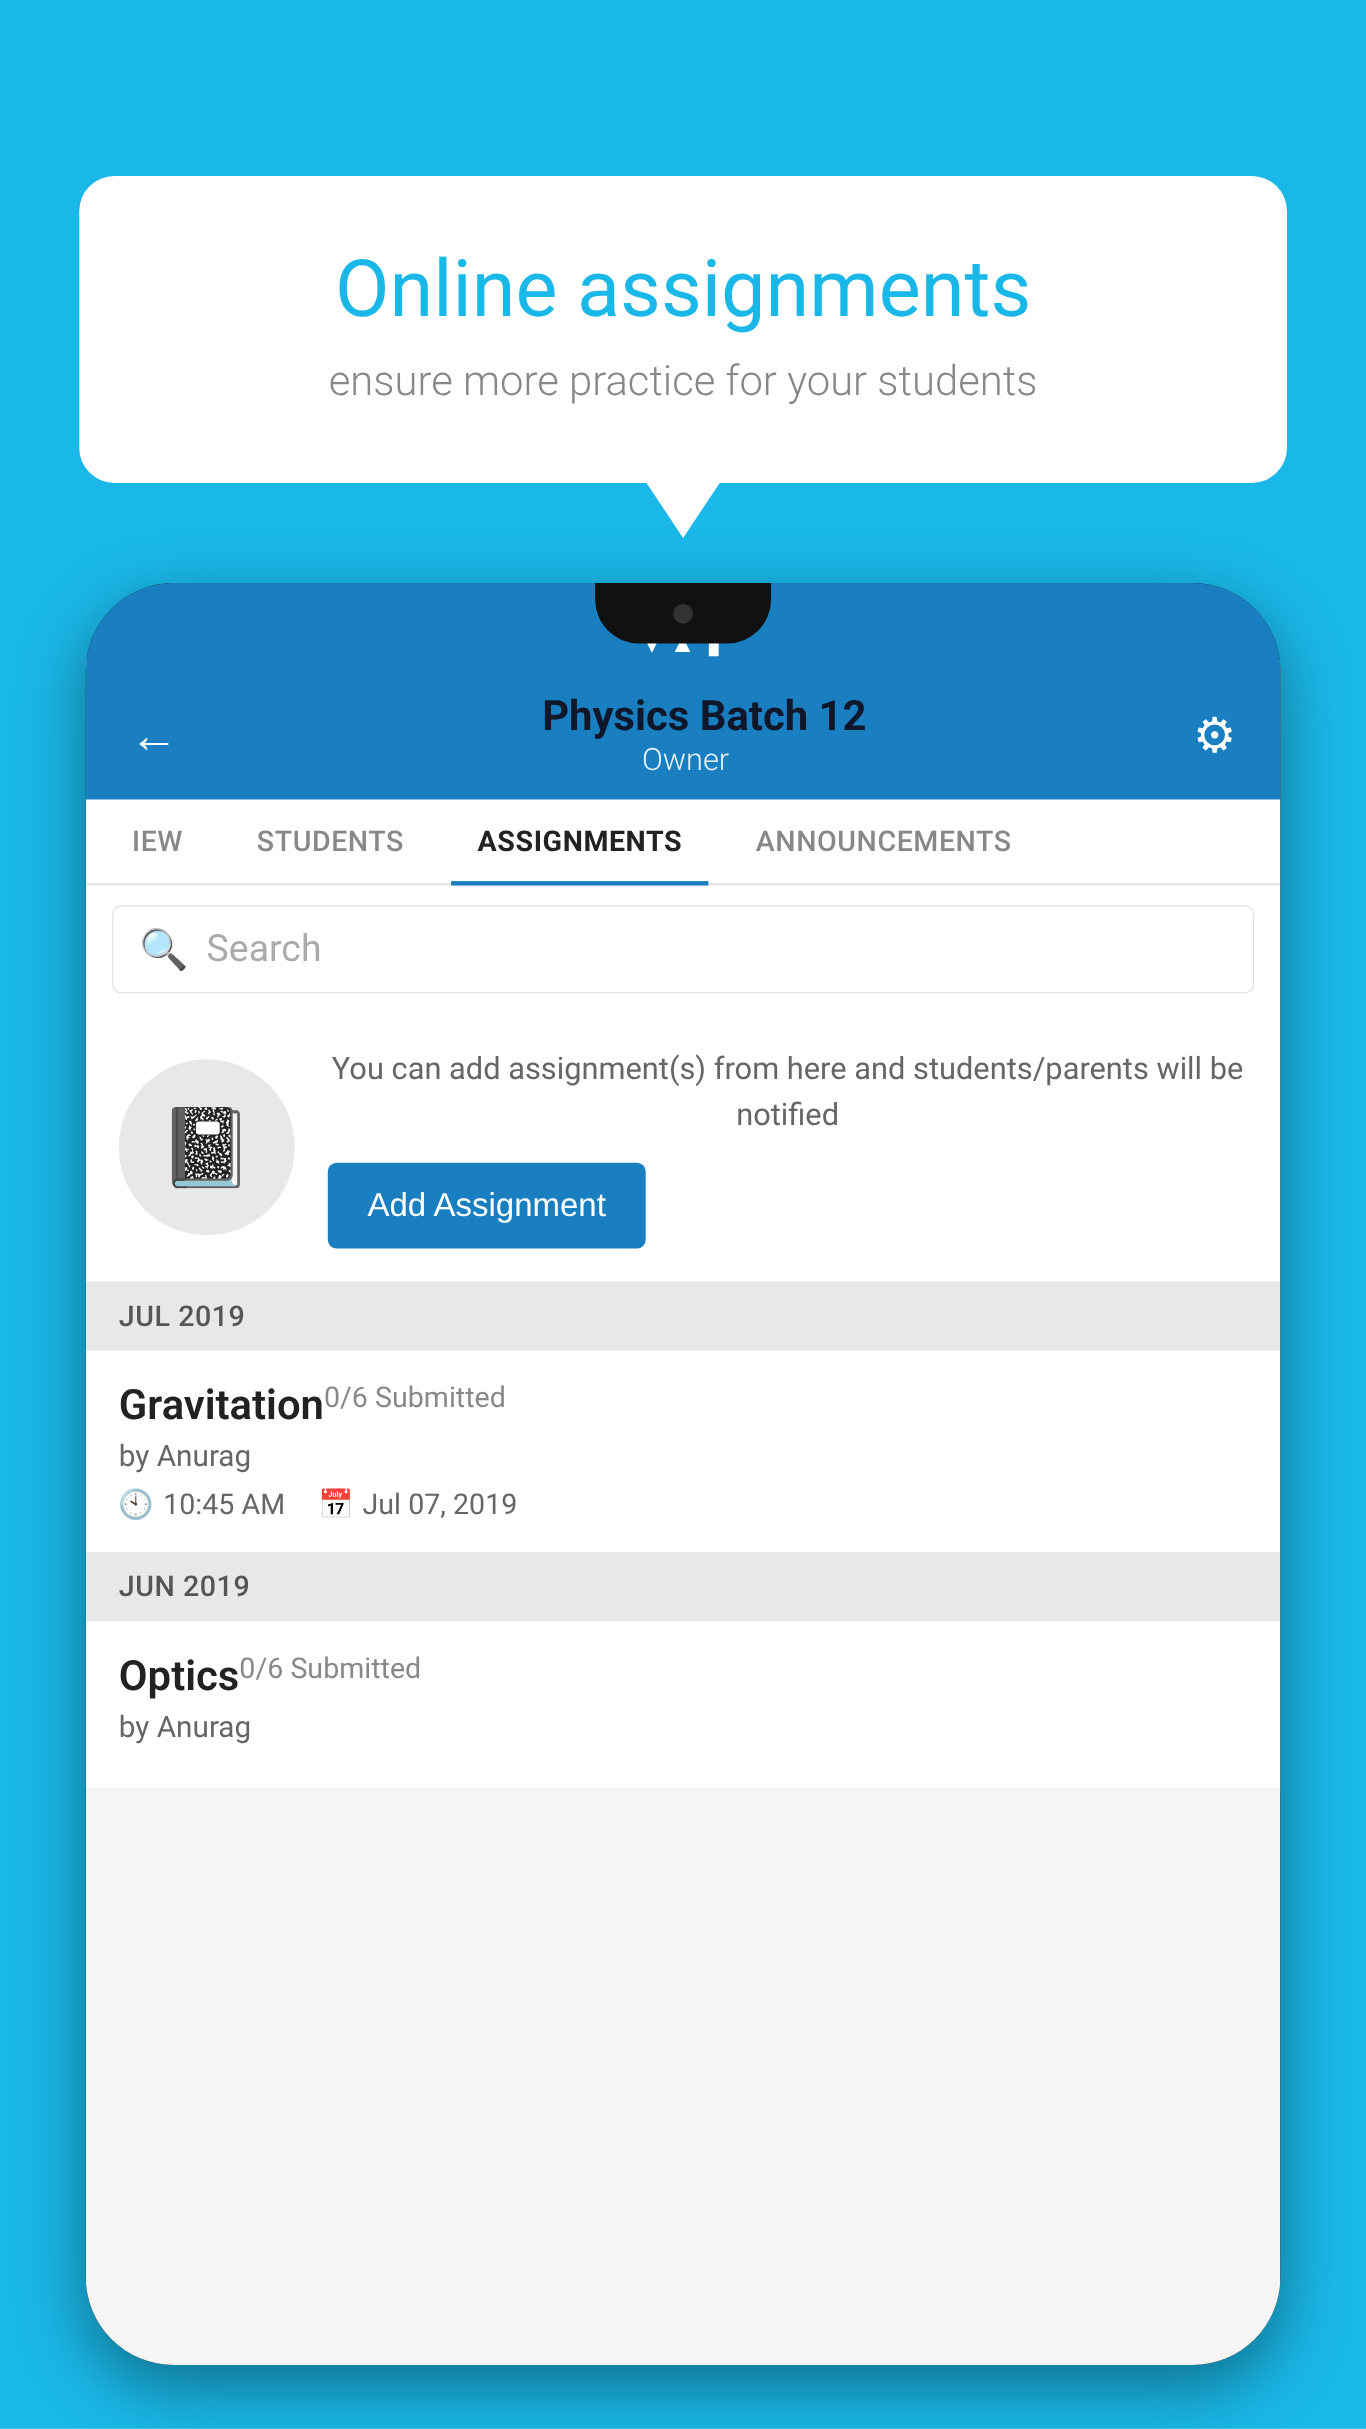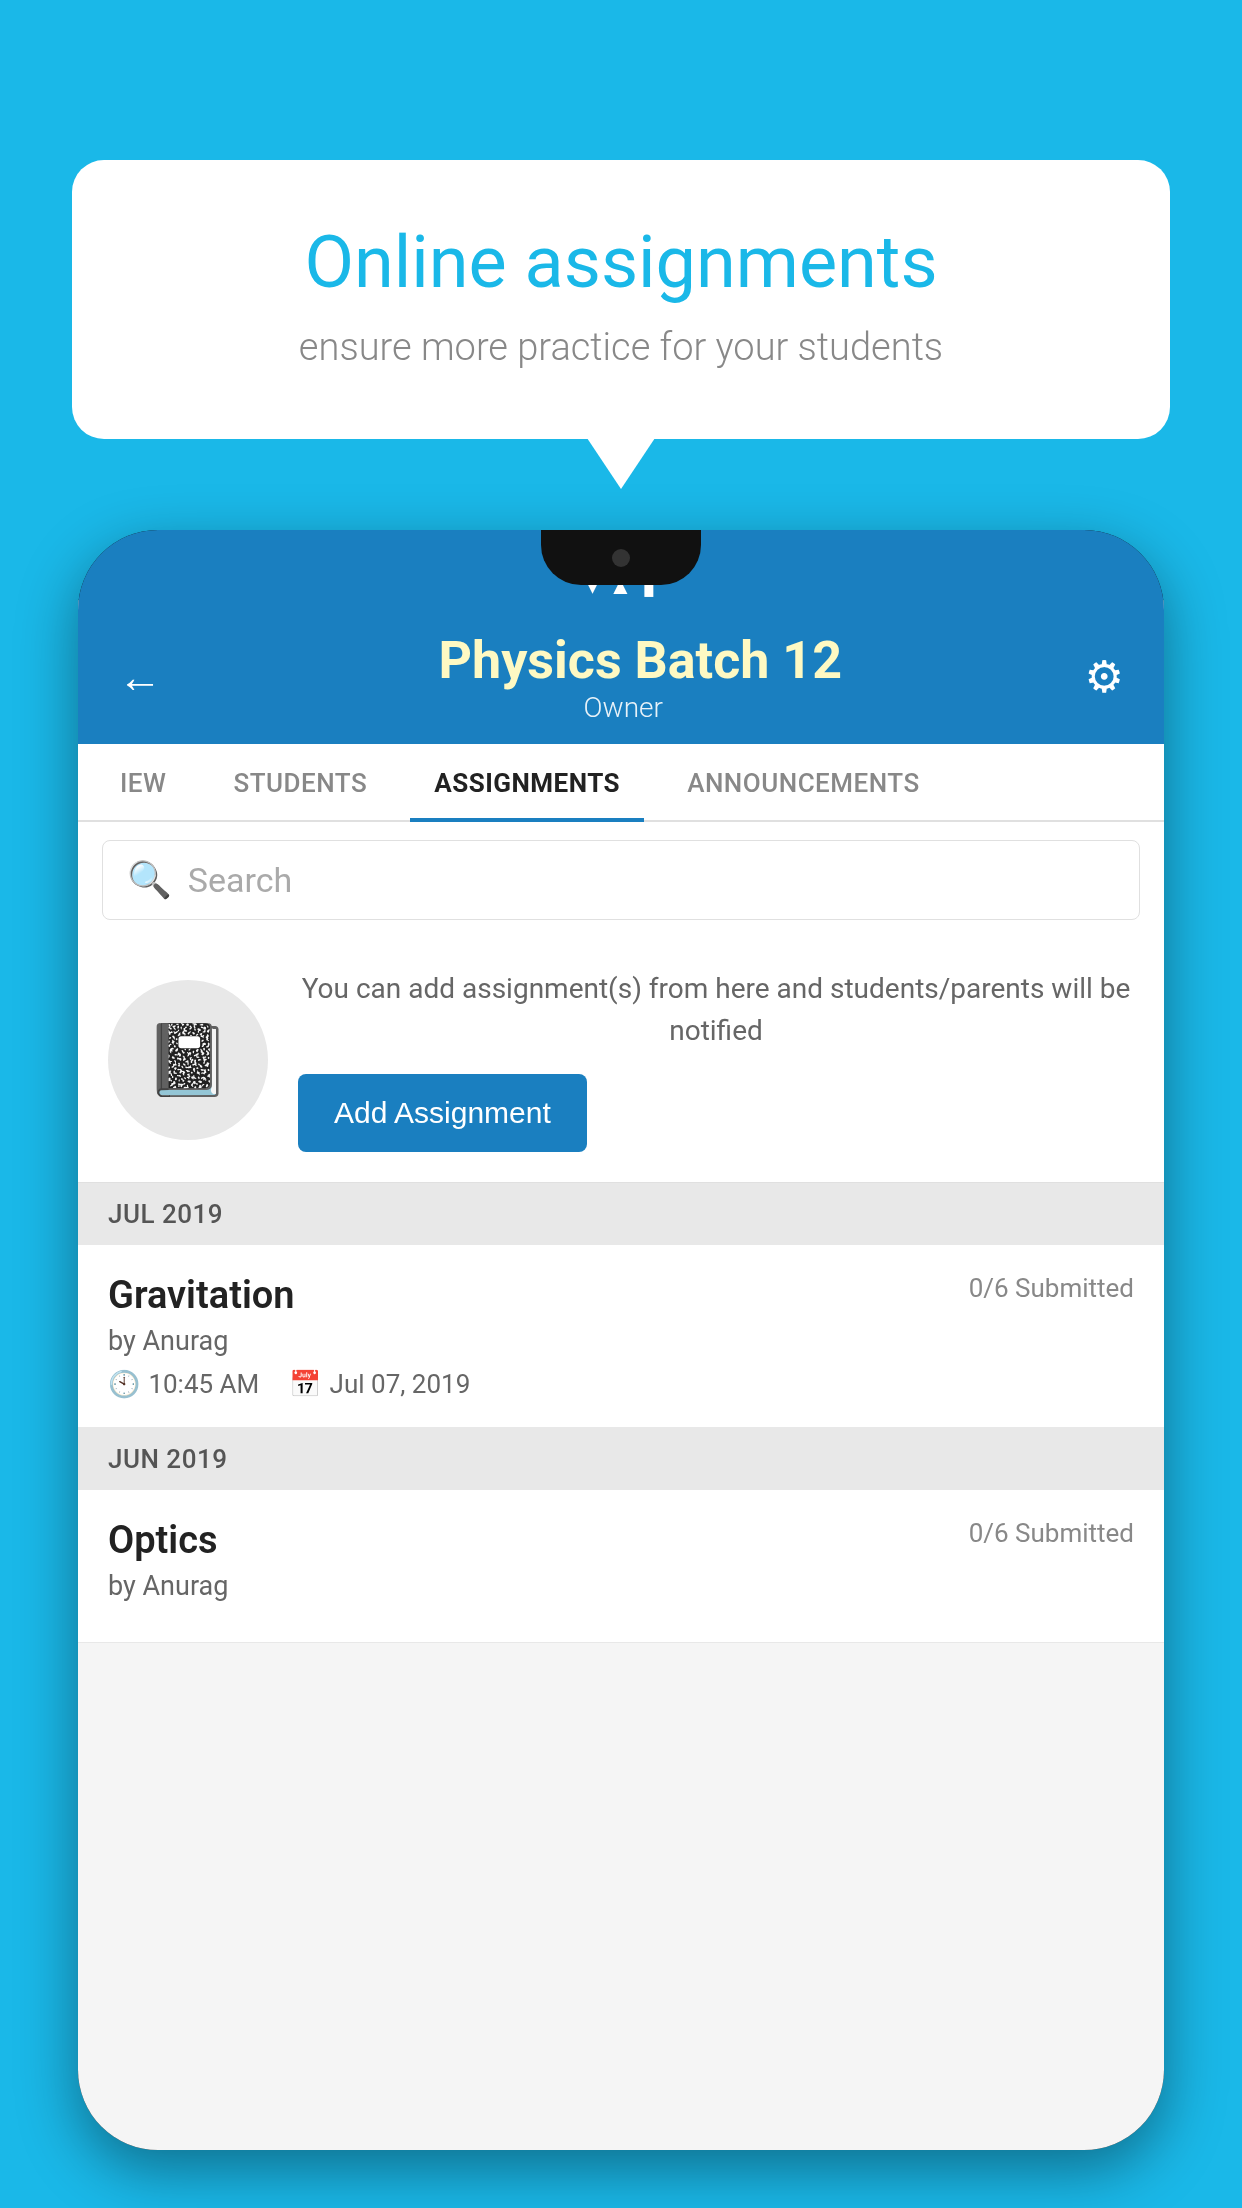--- a/index.html
+++ b/index.html
@@ -129,22 +129,22 @@
       justify-content: space-between;
     }
     .header-back {
       color: white;
       font-size: 44px;
     }
     .header-title-block {
       text-align: center;
     }
     .header-title {
-      color: #fef9c3;
-      font-size: 52px;
+      color: #0f172a;
+      font-size: 38px;
       font-weight: 700;
       margin-left: 34px;
     }
     .header-subtitle {
       color: white;
       font-size: 28px;
       font-weight: 300;
       opacity: 0.9;
     }
     .header-settings {
@@ -255,21 +255,21 @@
     }
 
     
     .assignment-item {
       background: white;
       padding: 28px 30px;
       border-bottom: 1px solid #e8e8e8;
     }
     .assignment-row1 {
       display: flex;
-      justify-content: space-between;
+      justify-content: flex-start;
       align-items: flex-start;
       margin-bottom: 8px;
     }
     .assignment-name {
       font-size: 38px;
       font-weight: 600;
       color: #222;
     }
     .assignment-submitted {
       font-size: 26px;

